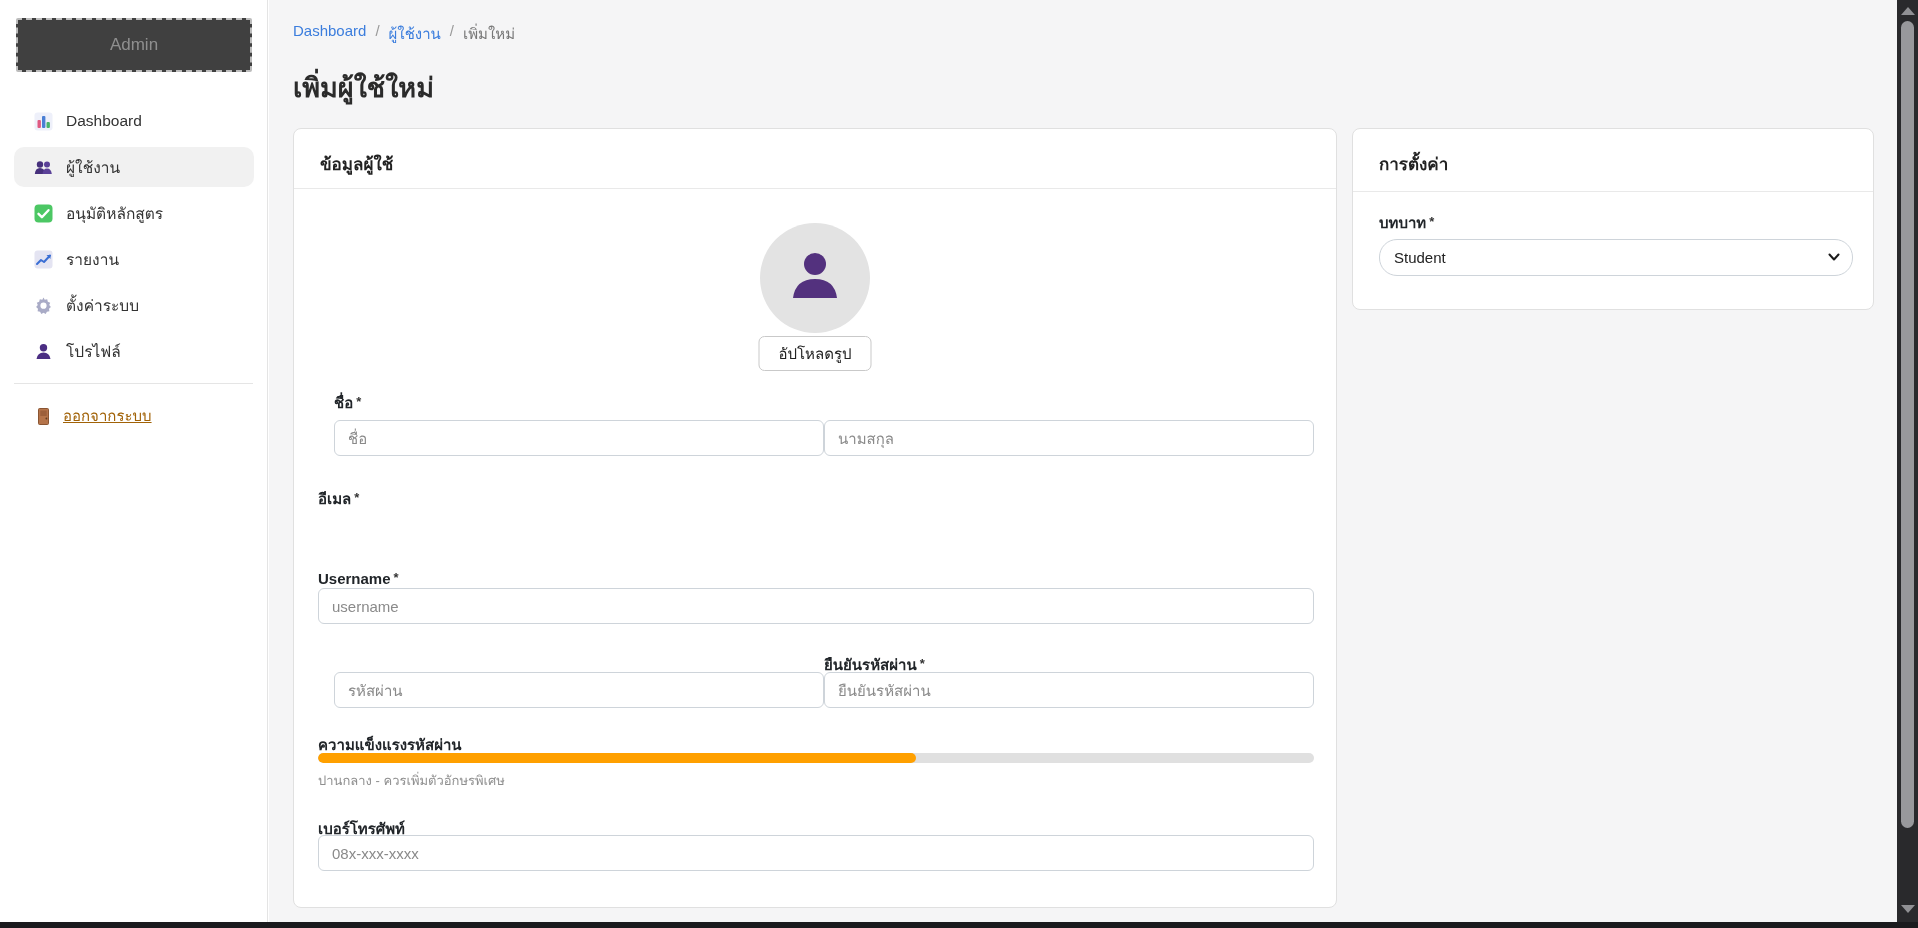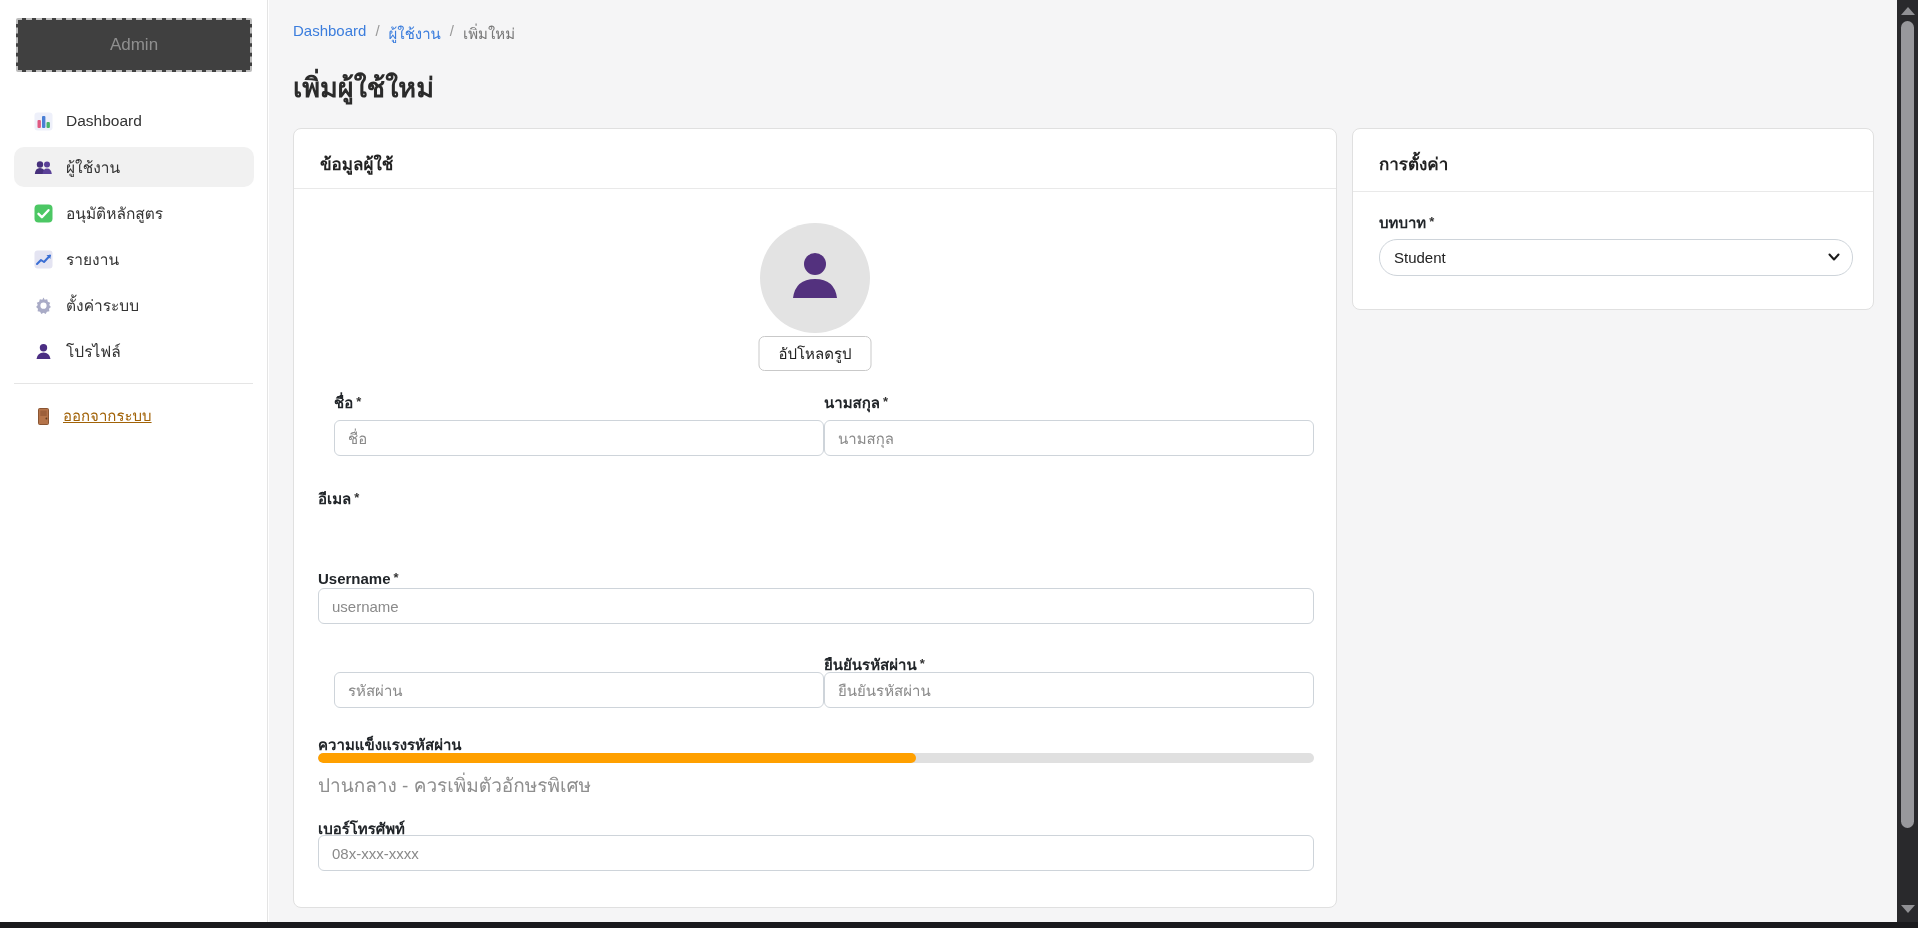--- a/index.html
+++ b/index.html
@@ -69,21 +69,21 @@
   .f-input::placeholder { color:#8a8a8a; opacity:1; }
   .col-l { left:40px;  width:490px; }
   .col-r { left:530px; width:490px; }
   .full  { left:24px;  width:996px; }
 
   .strength-track {
     position:absolute; left:24px; top:624px; width:996px; height:10px;
     background:#e0e0e0; border-radius:5px; overflow:hidden;
   }
   .strength-fill { height:100%; border-radius:5px; }
-  .strength-hint { position:absolute; left:24px; top:641px; font-size:19px; color:#8e8e8e; }
+  .strength-hint { position:absolute; left:24px; top:641px; font-size:13px; color:#8e8e8e; }
 
   .role-select-wrap { position:absolute; left:26px; top:110px; width:474px; height:37px; }
   .role-select {
     width:100%; height:100%; appearance:none; -webkit-appearance:none;
     background:#fff; border:1px solid #ced4da; border-radius:18px;
     font-size:15px; color:#222; padding:0 34px 0 14px; font-family:inherit; cursor:pointer;
   }
   .select-chevron { position:absolute; right:12px; top:11px; pointer-events:none; }
 
   
@@ -204,23 +204,20 @@
             <path d="M7 51 q2.5-19 22-19 q19.5 0 22 19 z" fill="#53317e"></path>
           </svg>
       </span>
     </div>
     <button class="upload-btn">อัปโหลดรูป</button>
 
     <div class="f-label col-l" style="top:262px;">
       <span>ชื่อ</span><span class="req">*</span>
     </div>
     <input class="f-input col-l" style="top: 291px;" placeholder="ชื่อ">
-    <div class="f-label col-r" style="top:262px;">
-      <span>นามสกุล</span><span class="req">*</span>
-    </div>
     <input class="f-input col-r" style="top: 291px;" placeholder="นามสกุล">
 
     <div class="f-label full" style="top:358px;">
       <span>อีเมล</span><span class="req">*</span>
     </div>
 
     <div class="f-label full" style="top:441px;">
       <span>Username</span><span class="req">*</span>
     </div>
     <input class="f-input full" style="top: 459px;" placeholder="username">

